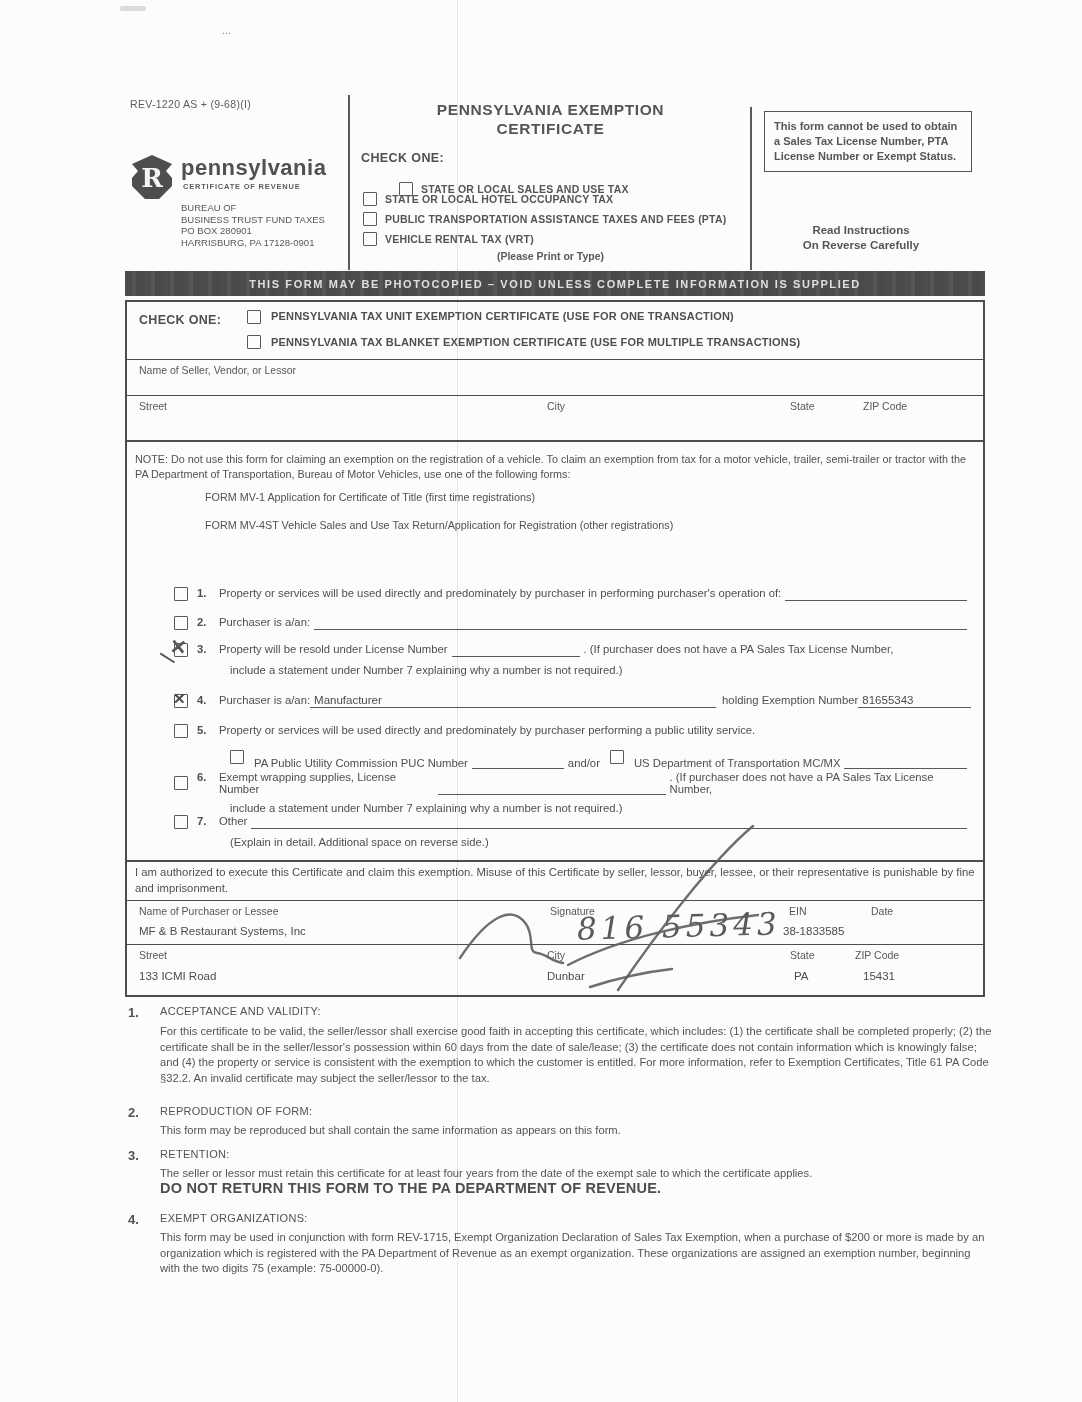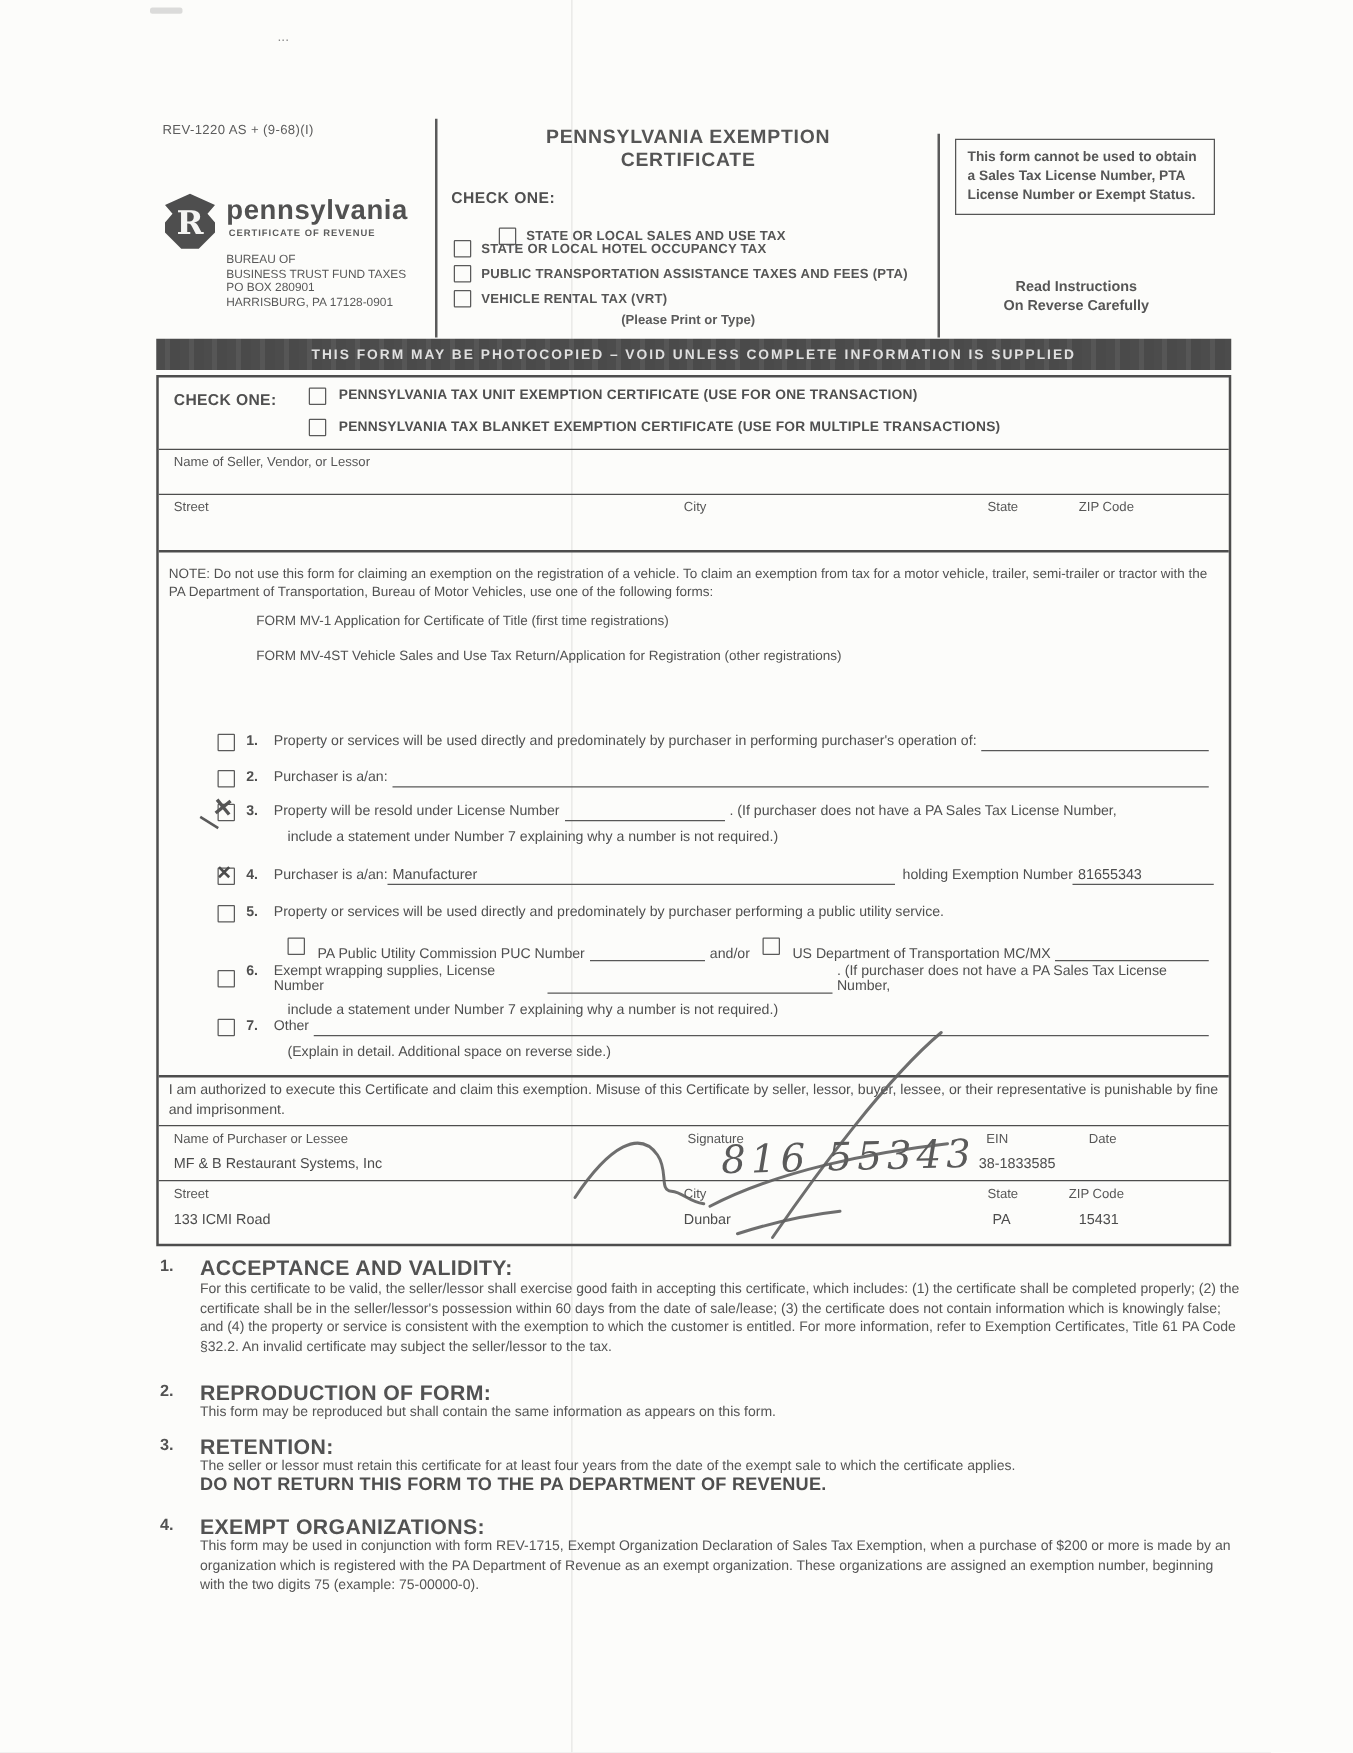--- a/index.html
+++ b/index.html
@@ -66,21 +66,21 @@
     font-style:italic; font-size:31px; color:#5a5a5a; letter-spacing:4px;
     transform:rotate(-1.5deg); z-index:3;
   }
 
   .sig{position:absolute; left:440px; top:820px; z-index:3;}
   .sig path{stroke:#5e5e5e; stroke-width:2.4; fill:none; stroke-linecap:round; opacity:.9;}
 
   
   .instr{position:absolute; left:120px; top:1005px; width:886px;}
   .inNum{position:absolute; left:8px; font-size:13px; font-weight:bold; color:#525252;}
-  .inHead{position:absolute; left:40px; font-size:17px; font-weight:bold; letter-spacing:.3px; color:#525252;}
+  .inHead{position:absolute; left:40px; font-size:11px; font-weight:normal; letter-spacing:.3px; color:#525252;}
   .inBody{position:absolute; left:40px; width:832px; font-size:11.2px; line-height:15.5px; color:#545454;}
   .donot{font-size:14.5px; font-weight:bold; letter-spacing:.2px; color:#4e4e4e;}
 </style>
 </head>
 <body>
 
 <div class="page">
 
   <div class="fold" style="left:457px;"></div>
   <div class="smudge" style="left:120px; top:6px; width:26px; height:5px; opacity:.35;"></div>

